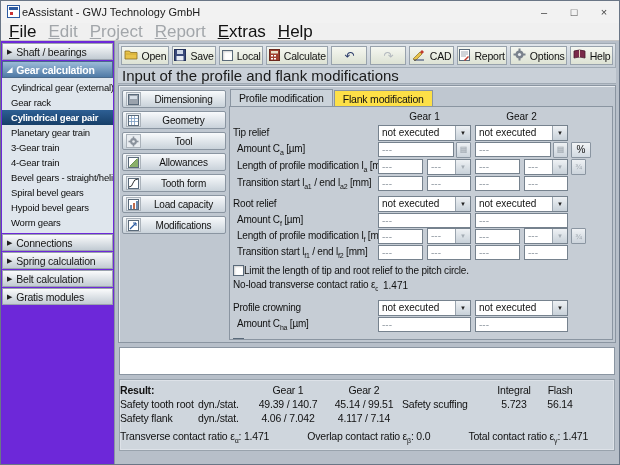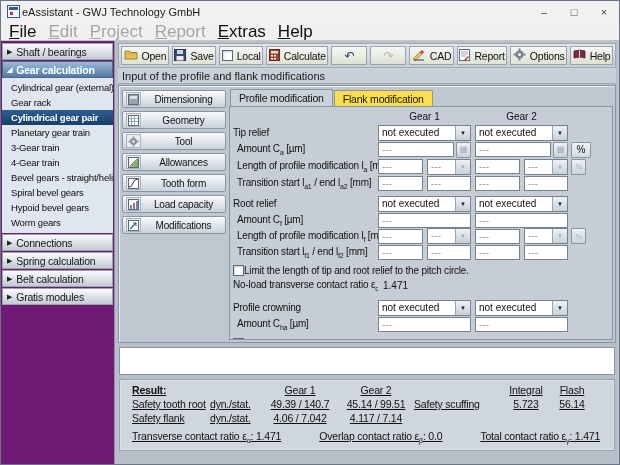--- a/index.html
+++ b/index.html
@@ -16,40 +16,40 @@
 
   
   .menubar { height:18px; background:#f0f0f0; border-bottom:1px solid #c6c6c6; display:flex; align-items:center; padding:0 2px; flex:0 0 auto; }
   .menu-item { display:inline-block; padding:1px 6px; font-size:17px; }
   .menu-item::first-letter { text-decoration:underline; }
   .menu-item.disabled { color:#a2a6aa; }
 
   .appbody { flex:1; display:flex; overflow:hidden; }
 
   
-  .sidebar { width:114px; flex:0 0 114px; background:#701a75; border-right:1px solid #8a95a1; padding-top:1px; display:flex; flex-direction:column; overflow:hidden; }
+  .sidebar { width:114px; flex:0 0 114px; background:#6d28d9; border-right:1px solid #8a95a1; padding-top:1px; display:flex; flex-direction:column; overflow:hidden; }
   .scat { margin:1px 1px 0 1px; height:17px; display:flex; align-items:center; gap:4px; padding-left:4px; font-size:10.5px; letter-spacing:-0.2px; background:linear-gradient(#fafbfc,#c2cbd3); border:1px solid #9aa3ad; color:#161616; white-space:nowrap; overflow:hidden; }
   .scat .tri { font-size:7px; color:#222; }
   .scat.active { background:linear-gradient(#9cbbd8,#4f7aa6); color:#fff; font-weight:bold; border-color:#4a6a8c; }
   .scat.active .tri { color:#fff; }
   .sitems { margin:0 1px; background:#dfe6ed; padding:2px 0 3px 0; }
   .sitem { height:15px; line-height:15px; padding-left:9px; font-size:9.5px; letter-spacing:-0.2px; white-space:nowrap; overflow:hidden; color:#0d0d0d; }
   .sitem.selected { background:linear-gradient(#2d5f94,#173f68); color:#fff; font-weight:bold; }
   .sidebar .filler { flex:1; }
 
   
   .content { flex:1; display:flex; flex-direction:column; padding:2px 3px; overflow:hidden; }
 
   .toolbar { height:25px; flex:0 0 25px; display:flex; gap:3px; padding:2px; background:linear-gradient(#e0e5ea,#c6ced6); border:1px solid #a0aab4; }
   .tbtn { flex:1 1 auto; min-width:0; height:19px; display:flex; align-items:center; justify-content:center; gap:4px; font-size:10.5px; letter-spacing:-0.2px; background:linear-gradient(#f5f7f1,#dde2d4); border:1px solid #98a2ac; border-radius:0; white-space:nowrap; overflow:hidden; }
   .tbtn.small { flex:0 0 36px; }
   .tbtn .glyph { font-size:12px; line-height:1; color:#2a3a6a; }
   .tbtn.disabled .glyph { color:#b2b8be; }
 
-  .statusline { height:16px; flex:0 0 16px; display:flex; align-items:center; padding:0 4px; font-size:11px; color:#1a1a1a; border-bottom:1px solid #a0aab4; background:#c9d0d8; }
+  .statusline { height:16px; flex:0 0 16px; display:flex; align-items:center; padding:0 4px; font-size:15px; color:#1a1a1a; border-bottom:1px solid #a0aab4; background:#c9d0d8; }
 
   
   .mainpanel { height:258px; flex:0 0 258px; margin-top:1px; border:1px solid #8a95a1; box-shadow:inset 1px 1px 0 #e8ecf0; background:#bfc7d0; padding:3px 2px 2px 3px; display:flex; }
   .navcol { width:104px; flex:0 0 104px; display:flex; flex-direction:column; gap:3px; padding-top:1px; }
   .nbtn { height:18px; display:flex; align-items:center; gap:4px; padding:0 3px; background:linear-gradient(#f8fafc,#c9d2da); border:1px solid #8a95a1; border-radius:2px; font-size:10px; letter-spacing:-0.2px; }
   .nbtn .nicon { width:15px; height:14px; flex:0 0 15px; border:1px solid #aab2ba; background:#e8ecf0; display:flex; align-items:center; justify-content:center; }
   .nbtn .nlabel { flex:1; text-align:center; white-space:nowrap; overflow:hidden; }
 
   .formwrap { flex:1; display:flex; flex-direction:column; margin-left:3px; overflow:hidden; }
   .tabsrow { height:17px; flex:0 0 17px; display:flex; padding-left:1px; }
@@ -85,21 +85,21 @@
   .cb { width:11px; flex:0 0 11px; height:11px; background:#fff; border:1px solid #5a6a7a; box-shadow:inset 1px 1px 2px rgba(0,0,0,.18); }
   .cbrow { display:flex; align-items:center; height:14px; font-size:10px; letter-spacing:-0.2px; }
 
   .spacer3 { height:3px; } .spacer6 { height:6px; }
   .ratioval { font-size:10px; padding-left:5px; }
 
   
   .msgbox { height:28px; flex:0 0 28px; margin:4px 1px 3px 1px; background:#fff; border:1px solid #8a95a1; }
 
   
-  .result { height:72px; flex:0 0 72px; margin:1px 1px 0 1px; border:1px solid #98a2ac; box-shadow:0 0 0 1px #dde2e8 inset; background:#cfd6dd; padding:4px 12px; font-size:10.5px; letter-spacing:-0.2px;text-decoration:underline; }
+  .result { height:72px; flex:0 0 72px; margin:1px 1px 0 1px; border:1px solid #98a2ac; box-shadow:0 0 0 1px #dde2e8 inset; background:#cfd6dd; padding:4px 0; font-size:10.5px; letter-spacing:-0.2px; }
   .rgrid { display:grid; grid-template-columns:78px 52px 76px 76px 88px 48px 44px; row-gap:2px; }
   .rgrid .c { white-space:nowrap; overflow:hidden; }
   .rgrid .center { text-align:center; }
   .rtitle { font-weight:bold; }
   .ratios { display:flex; gap:38px; margin-top:6px; white-space:nowrap; }
 </style>
 </head>
 <body>
 
 <div class="window">

